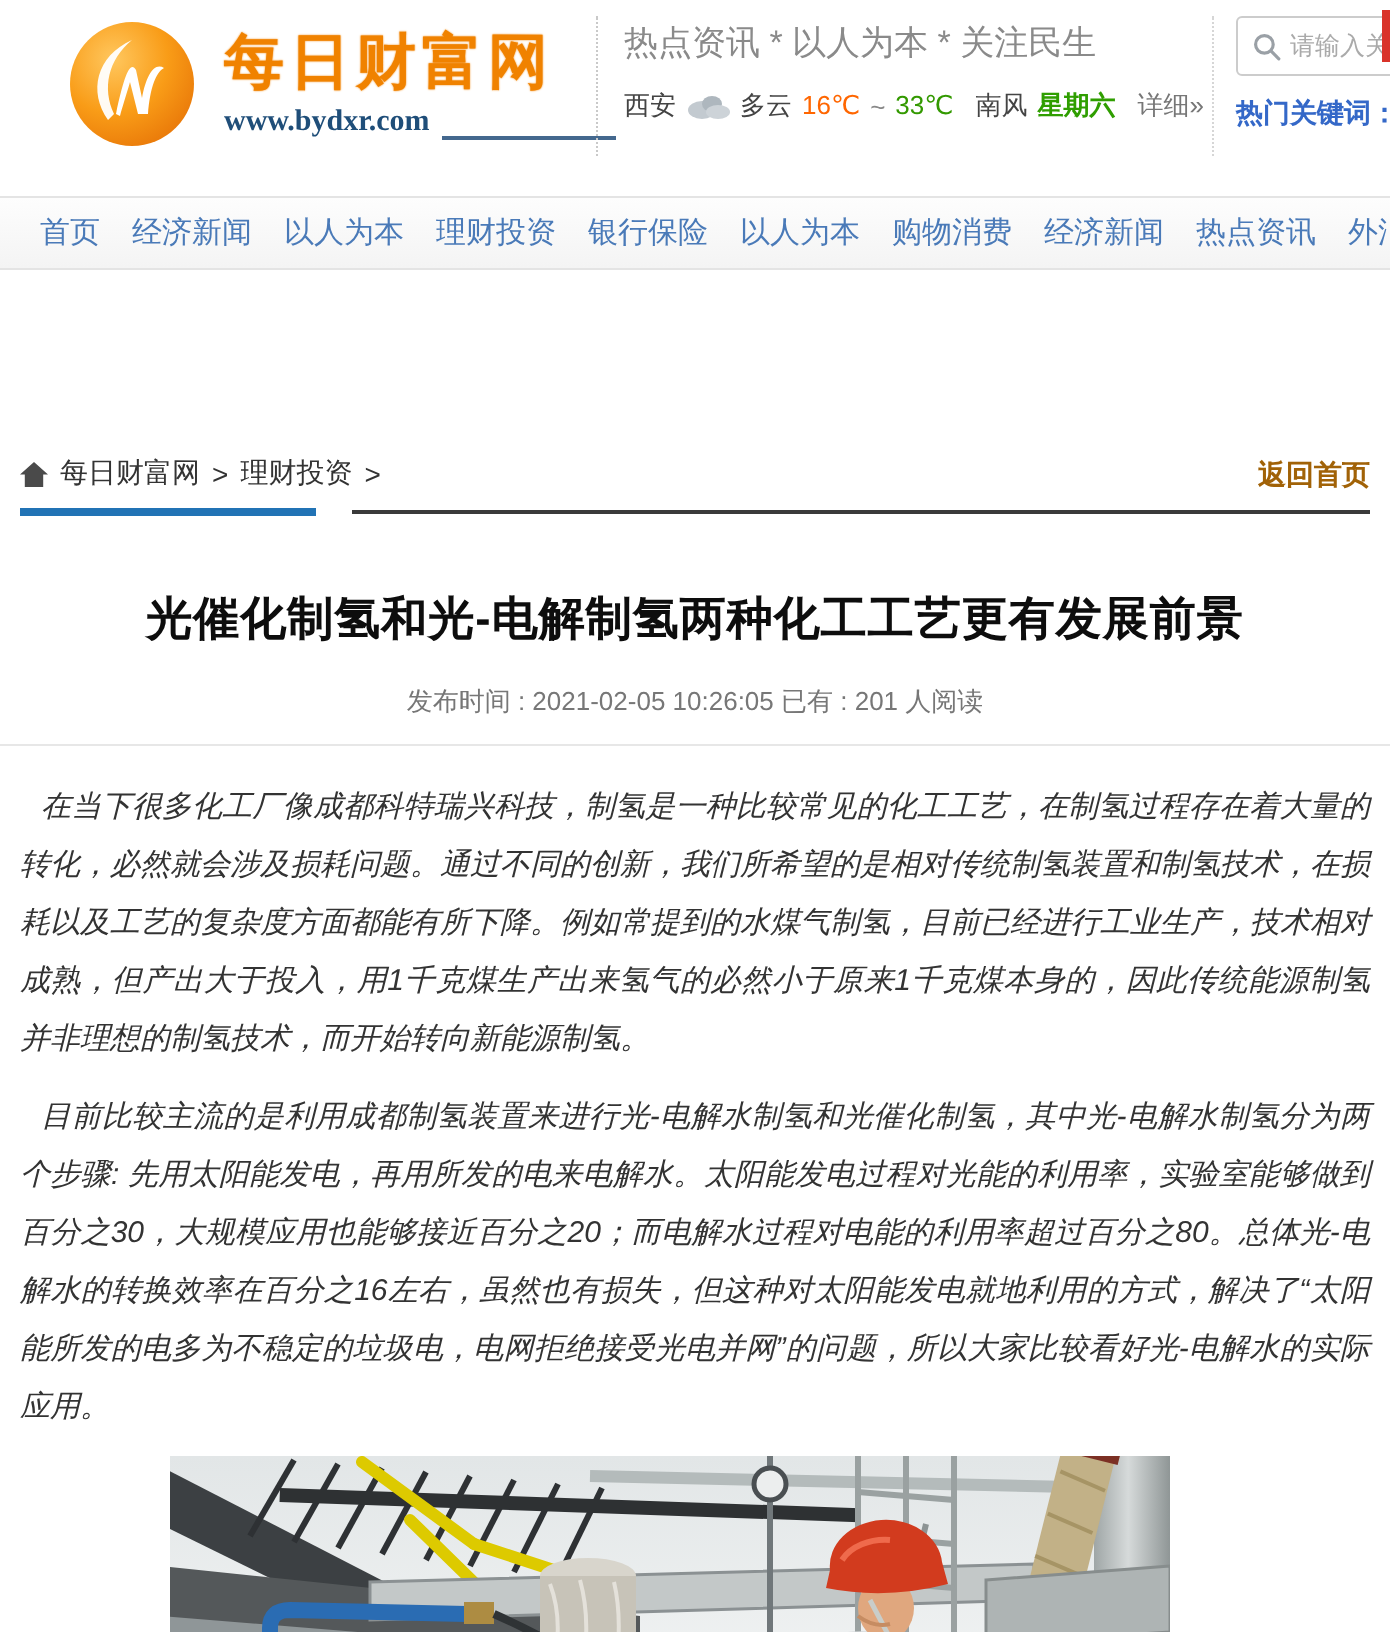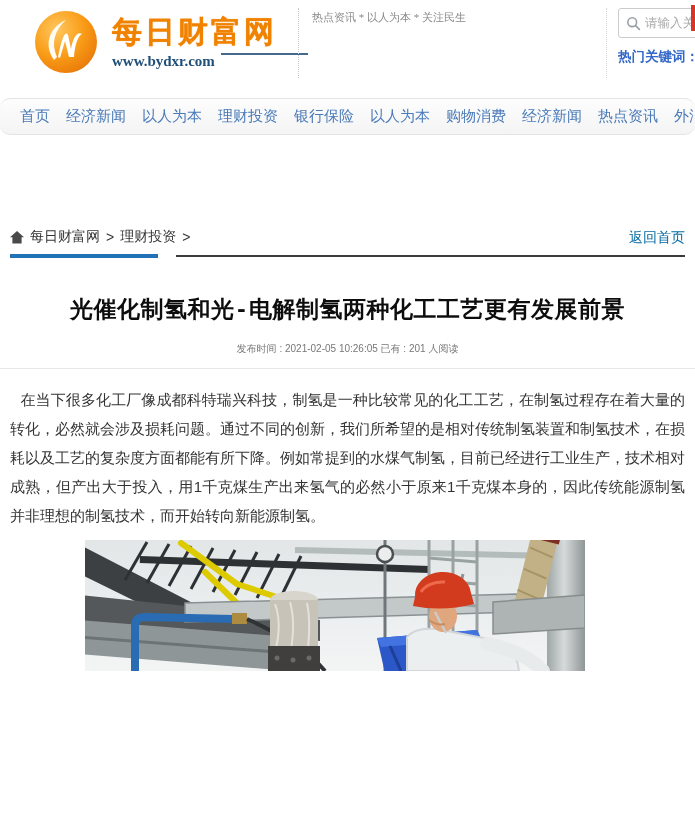--- a/index.html
+++ b/index.html
@@ -8,27 +8,27 @@
     width:695px; height:816px; overflow:hidden; position:relative;
     font-family:"Liberation Sans","DejaVu Sans",sans-serif; color:#333;
   }
   
   .header { position:relative; width:695px; height:90px; background:#fff; }
   .logo-wrap { position:absolute; left:34px; top:10px; display:flex; align-items:center; }
   .logo-circle { width:64px; height:64px; flex:0 0 64px; }
   .logo-text-col { margin-left:14px; width:196px; }
   .site-name { font-size:30px; font-weight:bold; color:#f08200; letter-spacing:3px;
                text-shadow:0 0 1px #f08200; line-height:34px; white-space:nowrap; }
-  .site-url-row { display:flex; align-items:flex-start; margin-top:4px; }
+  .site-url-row { display:flex; align-items:flex-end; margin-top:4px; }
   .site-url { font-family:"Liberation Serif","DejaVu Serif",serif; font-weight:bold;
               font-size:15px; color:#1f4e79; white-space:nowrap; }
   .site-url-line { flex:1; height:2px; background:#44688e; margin-left:6px; }
   .hdr-sep { position:absolute; left:298px; top:8px; height:70px; border-left:1px dotted #c9c9c9; }
   .hdr-sep2 { position:absolute; left:606px; top:8px; height:70px; border-left:1px dotted #d6d6d6; }
-  .tagline { position:absolute; left:312px; top:10px; font-size:11px; color:#8a8a8a; white-space:nowrap;font-family:Liberation Serif, serif; }
+  .tagline { position:absolute; left:312px; top:10px; font-size:17px; color:#8a8a8a; white-space:nowrap; }
   .weather { position:absolute; left:312px; top:44px; font-size:13px; color:#444;
              display:flex; align-items:center; white-space:nowrap; }
   .weather > * { margin-right:5px; }
   .w-cloud { width:22px; height:14px; }
   .w-low  { color:#ff6600; }
   .w-tilde{ color:#888; }
   .w-high { color:#339900; }
   .w-day  { color:#2f9e00; font-weight:bold; }
   .w-detail { color:#777; }
   .search-box { position:absolute; left:618px; top:8px; width:150px; height:30px;
@@ -37,36 +37,36 @@
                       border:0; outline:none; font-size:12.5px; color:#333;
                       font-family:"Liberation Sans","DejaVu Sans",sans-serif; }
   .search-box input::placeholder { color:#aaa; }
   .search-ico { position:absolute; left:7px; top:7px; }
   .hot-kw { position:absolute; left:618px; top:48px; font-size:13.5px; font-weight:bold;
             color:#3468c8; white-space:nowrap; }
   .red-sliver { position:absolute; right:0; top:5px; width:4px; height:26px; background:#d9332a; }
   
   .nav { margin-top:8px; height:37px; background:linear-gradient(#fdfdfd,#f4f4f4);
          border-top:1px solid #e4e4e4; border-bottom:1px solid #e4e4e4;
-         display:flex; align-items:center; padding-left:20px; overflow:hidden; white-space:nowrap;border-radius:10px; }
+         display:flex; align-items:center; padding-left:20px; overflow:hidden; white-space:nowrap; }
   .nav-item { font-size:15px; color:#4a7ab8; margin-right:16px; flex:0 0 auto; cursor:pointer; }
   
   .crumb-zone { position:relative; margin-top:93px; height:34px; }
   .crumb { position:absolute; left:10px; top:0; display:flex; align-items:center;
            font-size:14px; color:#333; }
   .crumb > * { margin-right:6px; }
-  .crumb-back { position:absolute; right:10px; top:1px; font-size:14px; color:#0369a1; }
+  .crumb-back { position:absolute; right:10px; top:1px; font-size:14px; color:#a16207;font-weight:bold; }
   .rule-blue { position:absolute; left:10px;  top:26px; width:148px; height:4px; background:#2173b5; }
   .rule-dark { position:absolute; left:176px; right:10px; top:27px; height:2px; background:#3a3a3a; }
   
   .a-title { margin-top:32px; text-align:center; font-size:23px; font-weight:bold;
-             color:#0d0d0d; letter-spacing:0.5px;font-family:Liberation Mono, monospace; }
-  .a-meta { margin-top:17px; text-align:center; font-size:10px; color:#777; }
+             color:#0d0d0d; letter-spacing:0.5px; }
+  .a-meta { margin-top:17px; text-align:center; font-size:13px; color:#777; }
   .a-meta-rule { margin-top:12px; height:1px; background:#e7e7e7; }
-  .a-body { padding:0 10px; }
+  .a-body { padding:0 10px;font-style:italic; }
   .a-body p { font-size:15px; line-height:29px; color:#333; text-indent:0.7em;
               text-align:justify; margin-top:16px; }
   .a-body p + p { margin-top:10px; }
   .a-photo { width:500px; height:131px; margin:10px 0 0 85px; overflow:hidden; }
   .a-photo svg { display:block; }
 </style>
 </head>
 <body>
 
 <div class="header">
@@ -90,20 +90,35 @@
         <span class="site-url-line"></span>
       </div>
     </div>
   </div>
 
   <div class="hdr-sep"></div>
   <div class="hdr-sep2"></div>
 
   <div class="tagline">热点资讯 * 以人为本 * 关注民生</div>
 
+  <div class="weather">
+    <span>西安</span>
+    <svg class="w-cloud" viewBox="0 0 22 14">
+      <ellipse cx="8" cy="9" rx="7" ry="4.5" fill="#c3cad0"></ellipse>
+      <ellipse cx="13" cy="6" rx="5" ry="4" fill="#aeb7be"></ellipse>
+      <ellipse cx="16" cy="10" rx="6" ry="3.5" fill="#cdd3d8"></ellipse>
+    </svg>
+    <span>多云</span>
+    <span class="w-low">16℃</span>
+    <span class="w-tilde">~</span>
+    <span class="w-high">33℃</span>
+    <span style="margin-left:6px;">南风</span>
+    <span class="w-day">星期六</span>
+    <span class="w-detail" style="margin-left:6px;">详细»</span>
+  </div>
 
   <div class="search-box">
     <svg class="search-ico" width="15" height="15" viewBox="0 0 15 15">
       <circle cx="6.2" cy="6.2" r="4.4" fill="none" stroke="#9aa0a6" stroke-width="1.6"></circle>
       <line x1="9.6" y1="9.6" x2="13.4" y2="13.4" stroke="#9aa0a6" stroke-width="1.6" stroke-linecap="round"></line>
     </svg>
     <input type="text" placeholder="请输入关键词" style="">
   </div>
 
   <div class="hot-kw">热门关键词：</div>
@@ -137,20 +152,21 @@
   <div class="rule-blue"></div>
   <div class="rule-dark"></div>
 </div>
 
 <h1 class="a-title">光催化制氢和光-电解制氢两种化工工艺更有发展前景</h1>
 <div class="a-meta">发布时间 : 2021-02-05 10:26:05 已有 : 201 人阅读</div>
 <div class="a-meta-rule"></div>
 
 <div class="a-body">
   <p>在当下很多化工厂像成都科特瑞兴科技，制氢是一种比较常见的化工工艺，在制氢过程存在着大量的转化，必然就会涉及损耗问题。通过不同的创新，我们所希望的是相对传统制氢装置和制氢技术，在损耗以及工艺的复杂度方面都能有所下降。例如常提到的水煤气制氢，目前已经进行工业生产，技术相对成熟，但产出大于投入，用1千克煤生产出来氢气的必然小于原来1千克煤本身的，因此传统能源制氢并非理想的制氢技术，而开始转向新能源制氢。</p>
+  <p>目前比较主流的是利用成都制氢装置来进行光-电解水制氢和光催化制氢，其中光-电解水制氢分为两个步骤: 先用太阳能发电，再用所发的电来电解水。太阳能发电过程对光能的利用率，实验室能够做到百分之30，大规模应用也能够接近百分之20；而电解水过程对电能的利用率超过百分之80。总体光-电解水的转换效率在百分之16左右，虽然也有损失，但这种对太阳能发电就地利用的方式，解决了“太阳能所发的电多为不稳定的垃圾电，电网拒绝接受光电并网”的问题，所以大家比较看好光-电解水的实际应用。</p>
 </div>
 
 <div class="a-photo">
   <svg width="500" height="131" viewBox="0 0 500 131">
     <defs>
       <linearGradient id="sky" x1="0" y1="0" x2="0" y2="1">
         <stop offset="0" stop-color="#e2e6e7"></stop>
           <stop offset="1" stop-color="#f3f5f5"></stop>
       </linearGradient>
       <linearGradient id="col" x1="0" y1="0" x2="1" y2="0">

